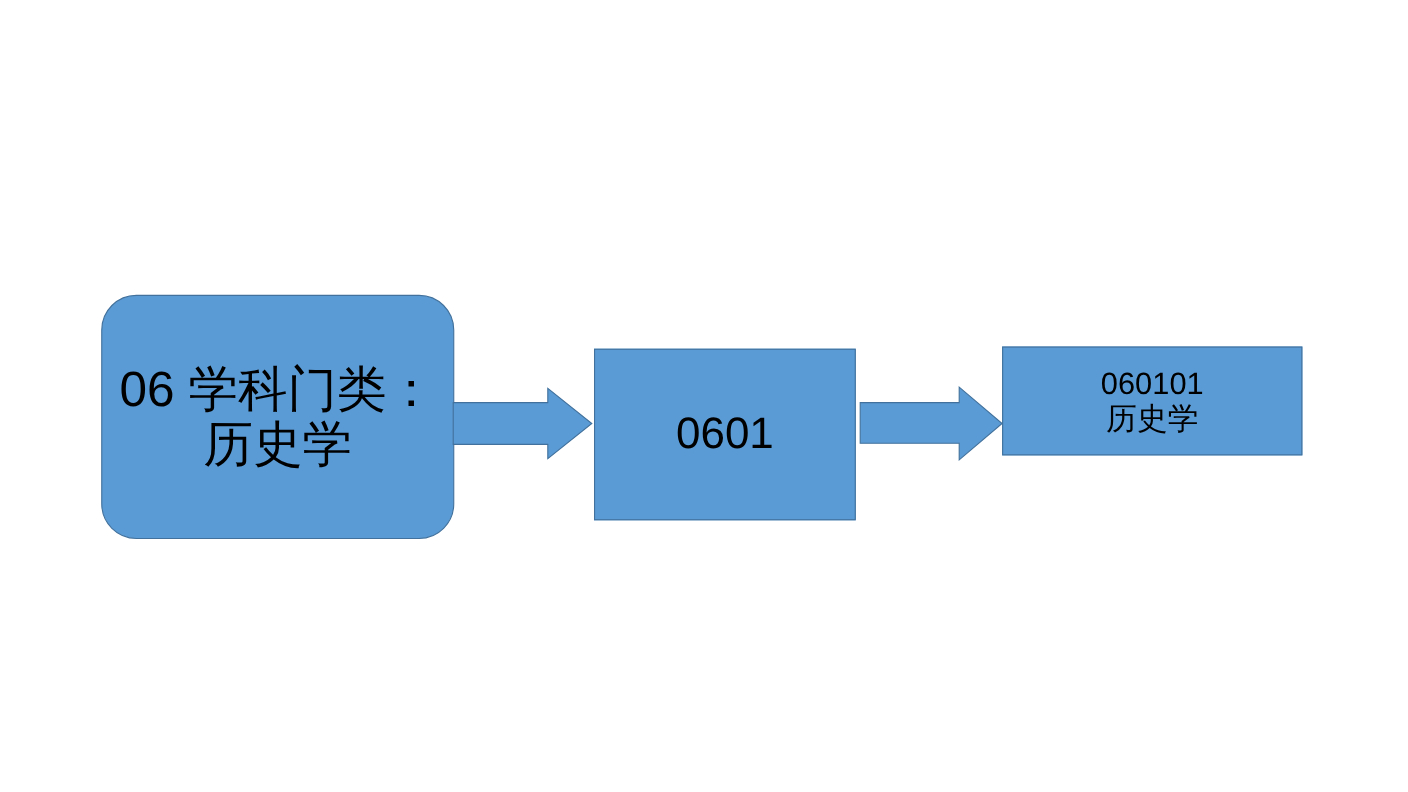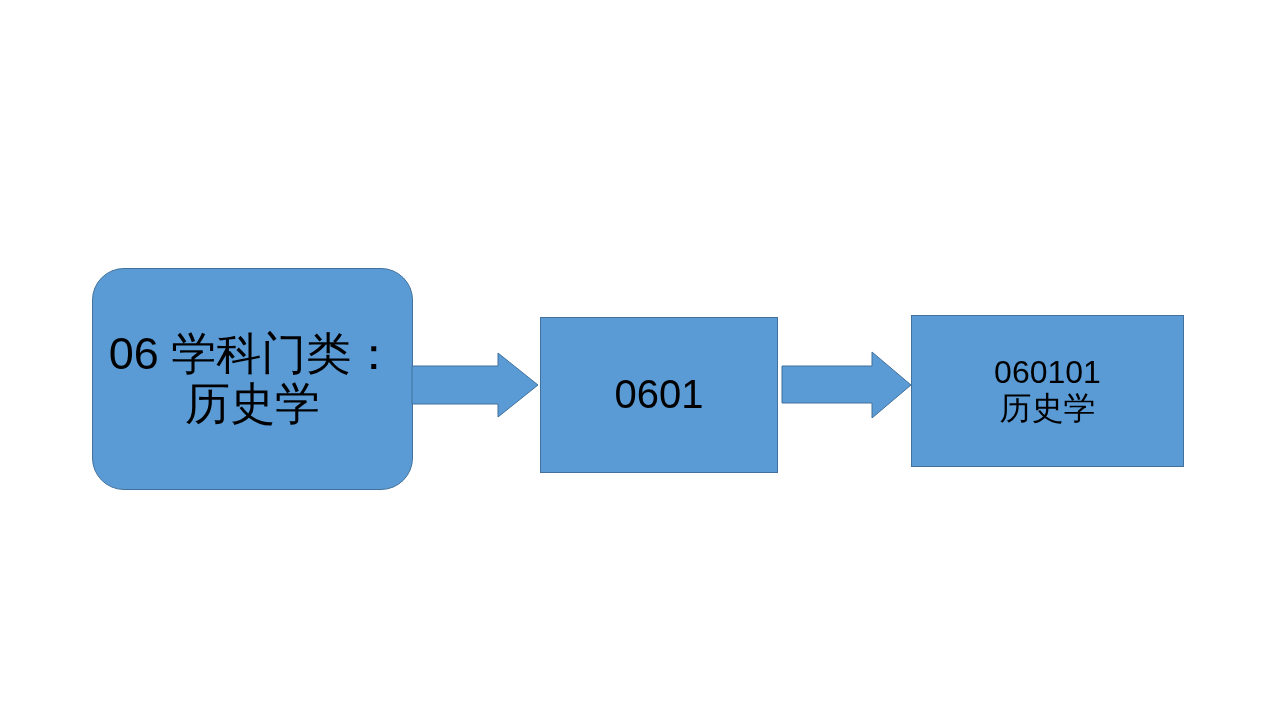--- a/index.html
+++ b/index.html
@@ -56,22 +56,22 @@
     width: 238px;
     height: 156px;
     font-size: 40px;
   }
 
   
   #node-major {
     left: 911px;
     top: 315px;
     width: 273px;
-    height: 152px;
-    font-size: 32px;
+    height: 99px;
+    font-size: 28px;
   }
 
   .node .line-1,
   .node .line-2 {
     display: block;
   }
   .node .line-1 { margin-bottom: 2px; }
 
   
   .arrow {

